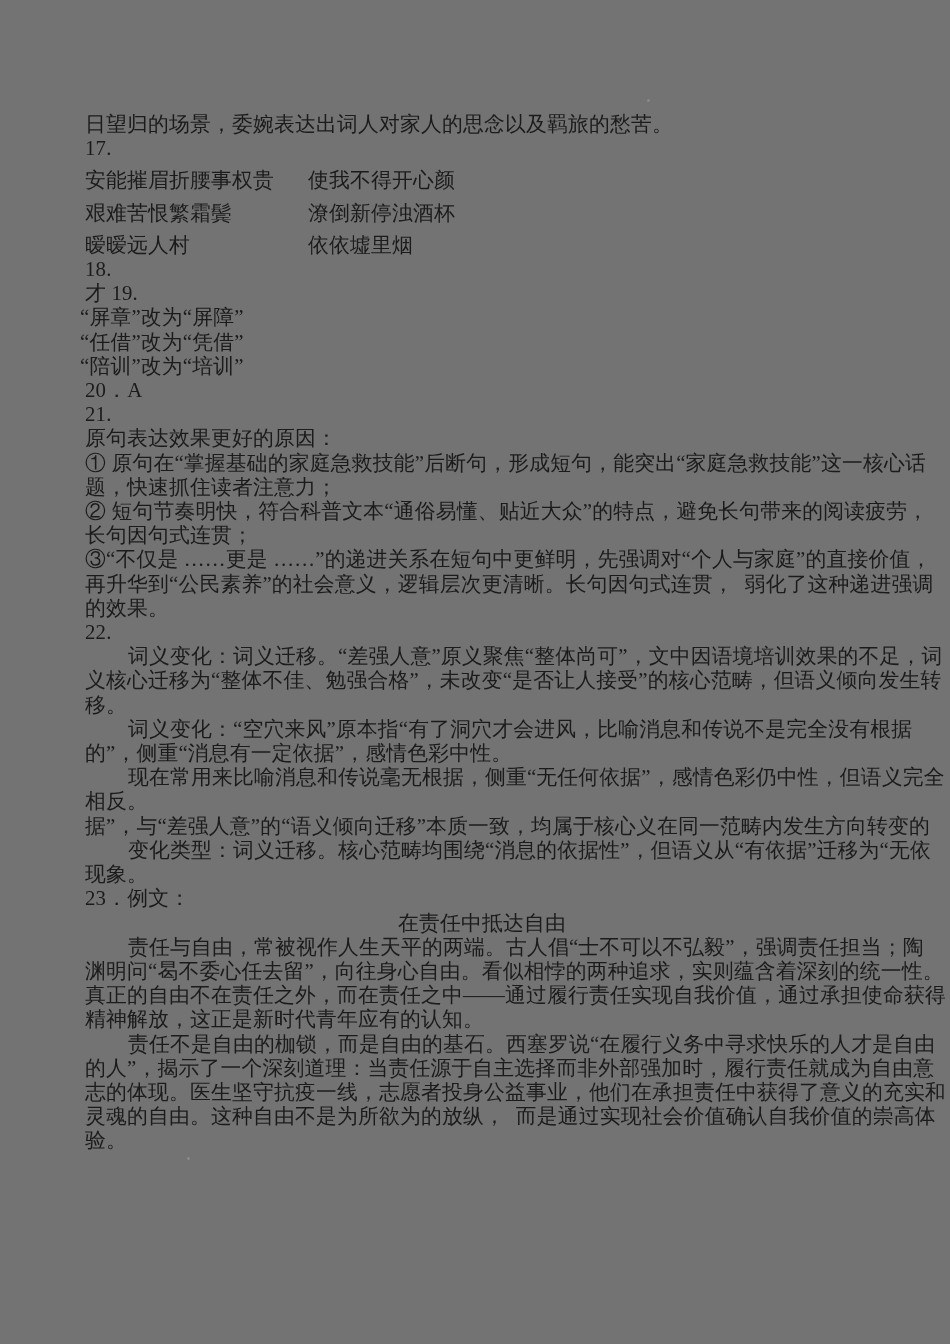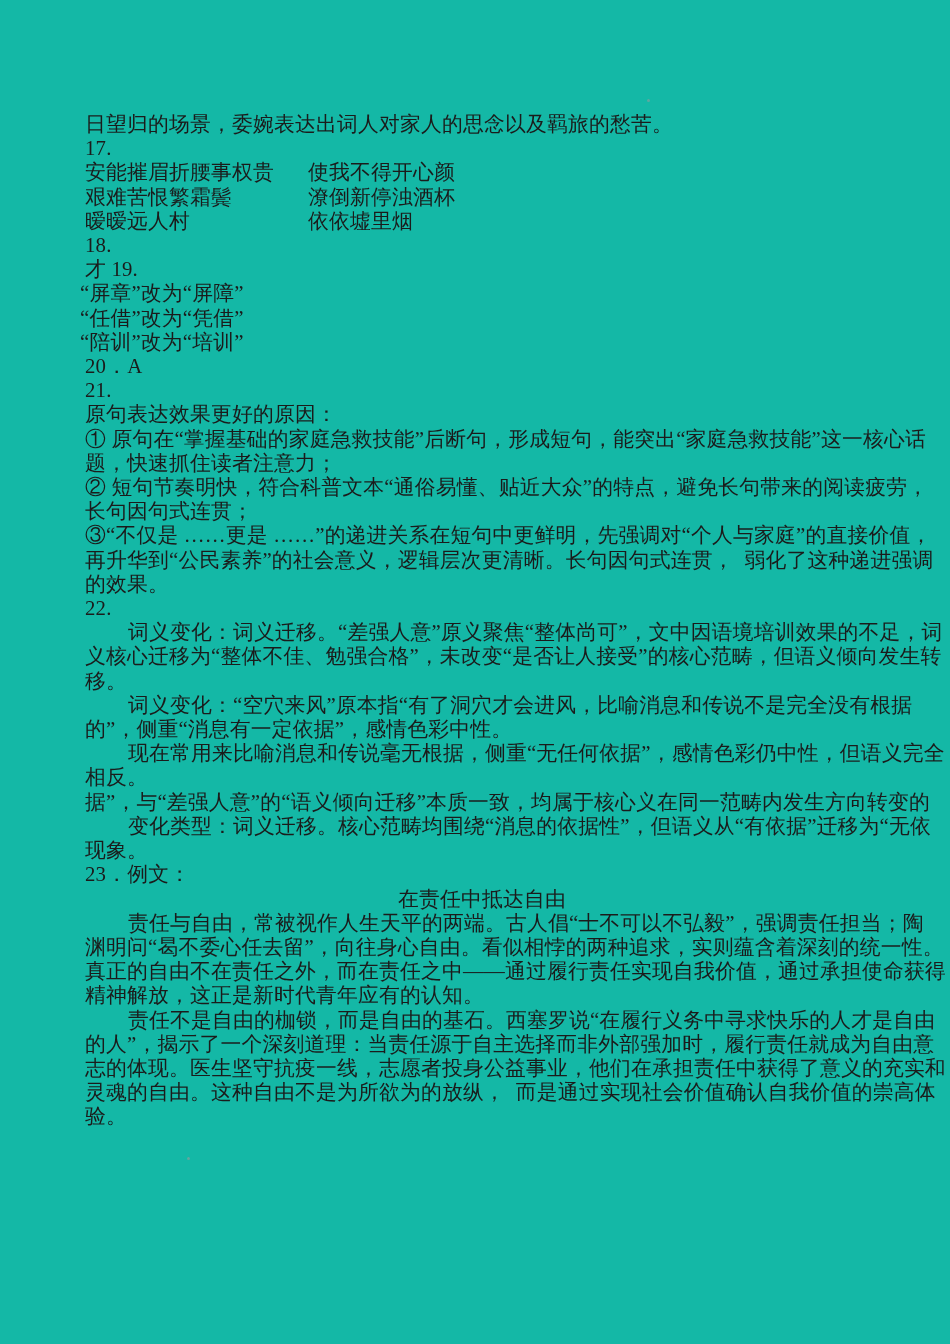--- a/index.html
+++ b/index.html
@@ -5,21 +5,21 @@
 <style>
   html, body {
     margin: 0;
     padding: 0;
     background: #ffffff;
   }
   .page {
     position: relative;
     width: 950px;
     height: 1344px;
-    background: #14b8a6;
+    background: #737373;
     overflow: hidden;
     font-family: "Liberation Serif", "DejaVu Serif", serif;
   }
   .doc {
     position: absolute;
     left: 85px;
     top: 112px;
     width: 856px;
     color: #1b1b1b;
     font-size: 20.8px;
@@ -29,21 +29,21 @@
   .line {
     white-space: pre;
   }
   
   .indent { padding-left: 43px; }
   
   .hang { margin-left: -5px; }
   
   .title-line { padding-left: 313px; }
   
-  .col-left { display: inline-block; width: 223px; }
+  .col-left { display: inline-block; width: 223px; margin-top: 8px; }
   
   .speck {
     position: absolute;
     background: #9a9a9a;
     border-radius: 50%;
   }
   .speck-1 { left: 647px; top: 99px;  width: 3px; height: 3px; opacity: .55; }
   .speck-2 { left: 187px; top: 1157px; width: 3px; height: 3px; opacity: .6; }
 </style>
 </head>

